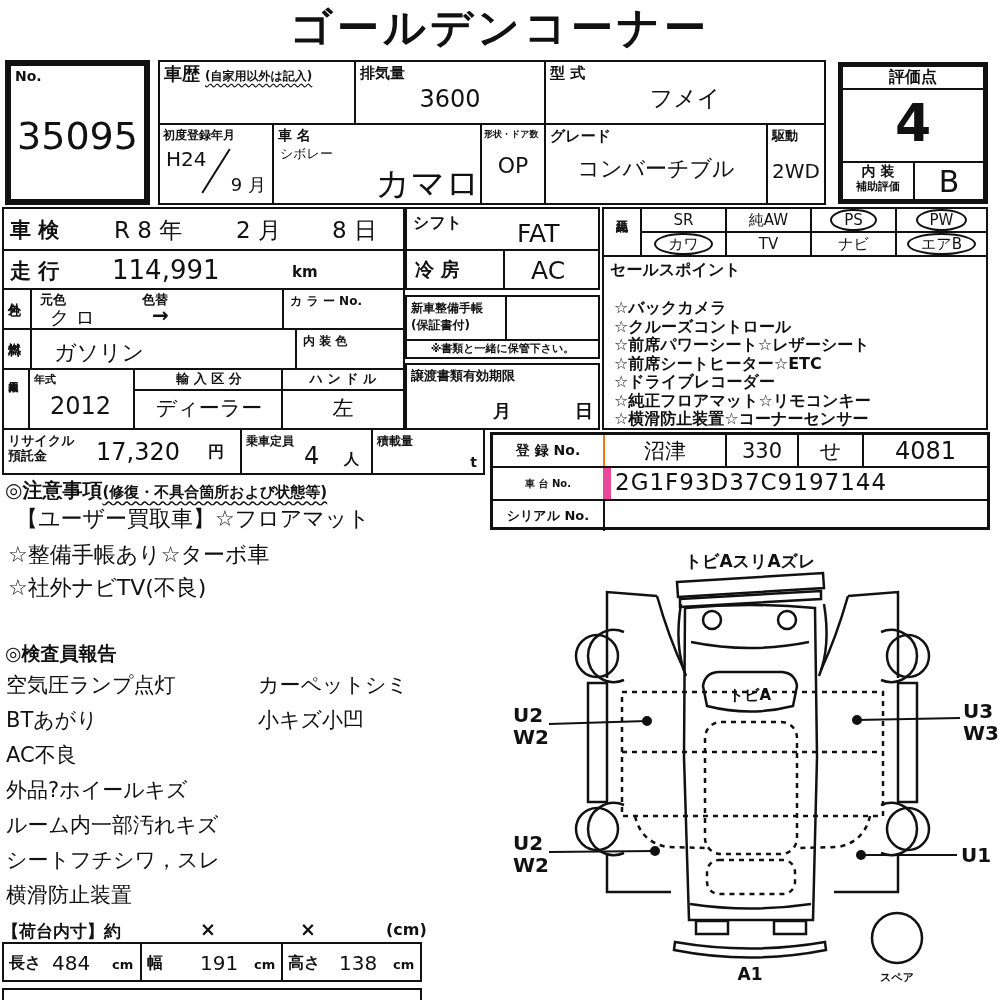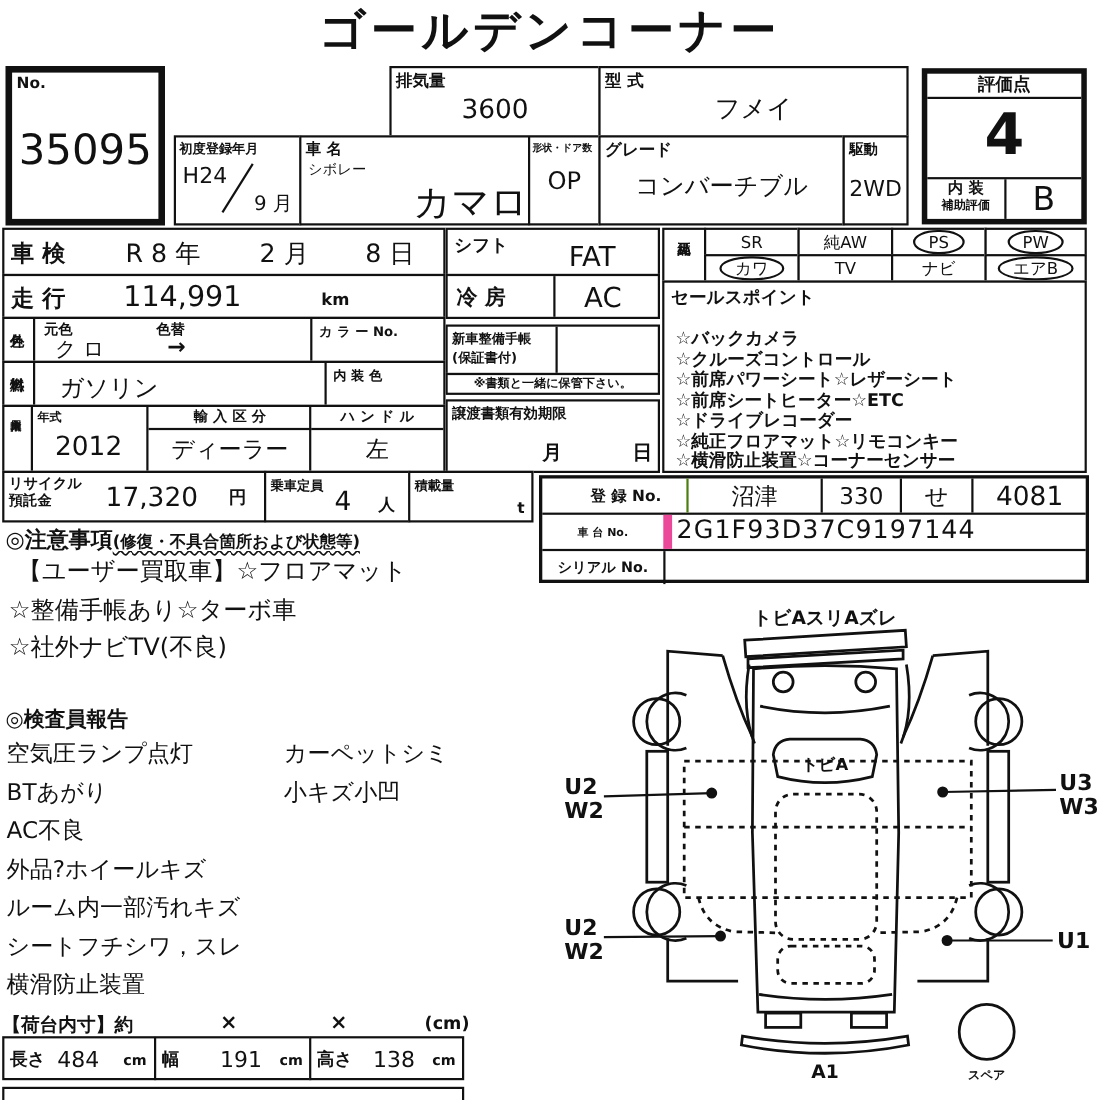--- a/index.html
+++ b/index.html
@@ -20,20 +20,24 @@
 
 <div id="sheet">
 
   <div class="abs" style="left:0;top:0;width:1000px;text-align:center;font-size:42px;font-weight:bold;letter-spacing:4px;">ゴールデンコーナー</div>
 
   <div class="cell" style="left:5px;top:60px;width:145px;height:145px;border-width:6px;">
     <div class="abs lbl" style="left:4px;top:2px;font-size:14px;">No.</div>
     <div class="abs" style="left:0;top:48px;width:133px;text-align:center;font-size:38px;">35095</div>
   </div>
 
+  <div class="cell" style="left:158px;top:60px;width:198px;height:65px;">
+    <span class="lbl" style="font-size:18px;margin-left:4px;">車歴</span>
+    <span class="lbl wavy" style="font-size:12px;">(自家用以外は記入)</span>
+  </div>
   <div class="cell" style="left:354px;top:60px;width:192px;height:65px;">
     <div class="lbl" style="font-size:15px;margin:2px 0 0 4px;">排気量</div>
     <div style="font-size:24px;text-align:center;margin-top:2px;">3600</div>
   </div>
   <div class="cell" style="left:544px;top:60px;width:282px;height:65px;">
     <div class="lbl" style="font-size:15px;margin:2px 0 0 4px;">型 式</div>
     <div style="font-size:23px;text-align:center;">フメイ</div>
   </div>
 
   <div class="cell" style="left:158px;top:123px;width:116px;height:82px;">
@@ -196,21 +200,21 @@
     <span class="abs" style="left:62px;top:12px;font-size:24px;">4</span>
     <span class="abs lbl" style="left:102px;top:20px;font-size:15px;">人</span>
   </div>
   <div class="cell" style="left:371px;top:428px;width:114px;height:47px;">
     <span class="lbl" style="font-size:12px;margin-left:4px;">積載量</span>
     <span class="abs lbl" style="right:6px;bottom:3px;font-size:14px;">t</span>
   </div>
 
   <div class="cell" style="left:490px;top:432px;width:500px;height:98px;border-width:3px;">
     <div style="display:flex;height:31px;border-bottom:2px solid #111;">
-      <div class="center lbl" style="width:110px;border-right:2px solid #4d7c0f;font-size:14px;margin-left:21px;">登 録 No.</div>
+      <div class="center lbl" style="width:110px;border-right:2px solid #f97316;font-size:14px;">登 録 No.</div>
       <div class="center" style="width:120px;border-right:2px solid #111;font-size:21px;">沼津</div>
       <div class="center" style="width:70px;border-right:2px solid #111;font-size:21px;">330</div>
       <div class="center" style="width:63px;border-right:2px solid #111;font-size:21px;">せ</div>
       <div class="center" style="flex:1;font-size:24px;">4081</div>
     </div>
     <div style="display:flex;height:31px;border-bottom:2px solid #111;">
       <div class="center lbl" style="width:110px;border-right:8px solid #ec4899;font-size:10px;">車 台 No.</div>
       <div style="flex:1;font-size:23px;line-height:29px;padding-left:4px;letter-spacing:1px;white-space:nowrap;">2G1F93D37C9197144</div>
     </div>
     <div style="display:flex;height:30px;">

